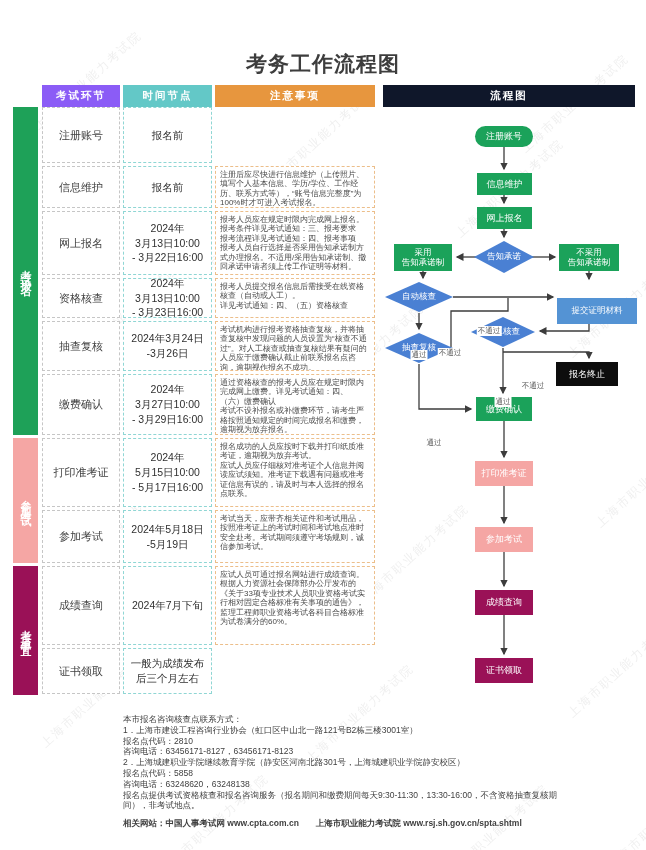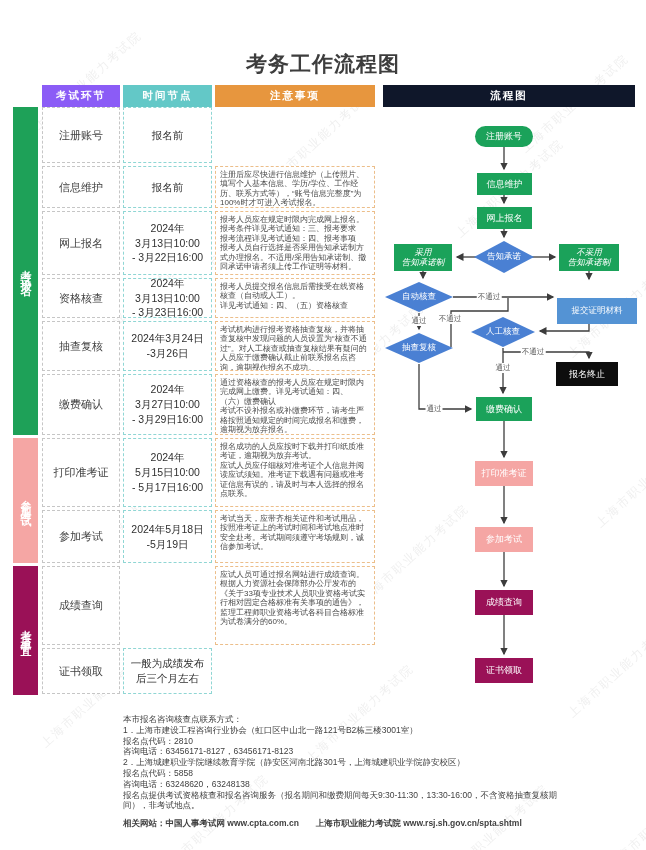--- a/index.html
+++ b/index.html
@@ -36,26 +36,26 @@
   
   .node{position:absolute;display:flex;align-items:center;justify-content:center;color:#fff;
         text-align:center;white-space:pre-line;font-size:9px;box-sizing:border-box;line-height:1.15;}
   .n-green{background:#1ba25a;}
   .n-pill{border-radius:11px;}
   .n-diamond{background:#4a80d3;clip-path:polygon(50% 0,100% 50%,50% 100%,0 50%);font-size:8.5px;}
   .n-bluerect{background:#5493d4;font-size:8.5px;}
   .n-black{background:#0d0d0d;}
   .n-pink{background:#f5a6a4;}
   .n-maroon{background:#9a1157;}
-  .small{font-size:8.5px;font-style:italic;}
+  .small{font-size:8.5px;}
   
   .arrows{position:absolute;left:0;top:0;pointer-events:none;}
   .ln{fill:none;stroke:#3c3c3c;stroke-width:1.3;}
   .elbl{position:absolute;font-size:7.5px;color:#555;background:#fff;padding:0 1px;
-        transform:translate(-50%,-50%);white-space:nowrap;}
+        transform:translate(-50%,-50%);white-space:nowrap;margin-top:34px;}
   
   .footer{position:absolute;left:123px;top:714px;width:435px;font-size:8.5px;line-height:10.8px;
           color:#3f3f3f;white-space:pre-line;}
   .related{position:absolute;left:123px;top:818px;width:500px;font-size:8.5px;color:#3f3f3f;font-weight:bold;}
 </style>
 </head>
 <body>
 
 <div class="page">
 
@@ -137,20 +137,21 @@
 - 5月17日16:00</div>
   <div class="cell c-notes" style="top:438px;height:69px">报名成功的人员应按时下载并打印纸质准考证，逾期视为放弃考试。
 应试人员应仔细核对准考证个人信息并阅读应试须知。准考证下载遇有问题或准考证信息有误的，请及时与本人选择的报名点联系。</div>
 
   <div class="cell c-stage" style="top:510px;height:53px">参加考试</div>
   <div class="cell c-time" style="top:510px;height:53px">2024年5月18日
 -5月19日</div>
   <div class="cell c-notes" style="top:510px;height:53px">考试当天，应带齐相关证件和考试用品，按照准考证上的考试时间和考试地点准时安全赴考。考试期间须遵守考场规则，诚信参加考试。</div>
 
   <div class="cell c-stage" style="top:566px;height:79px">成绩查询</div>
+  <div class="cell c-time" style="top:566px;height:79px">2024年7月下旬</div>
   <div class="cell c-notes" style="top:566px;height:79px">应试人员可通过报名网站进行成绩查询。根据人力资源社会保障部办公厅发布的《关于33项专业技术人员职业资格考试实行相对固定合格标准有关事项的通告》，监理工程师职业资格考试各科目合格标准为试卷满分的60%。</div>
 
   <div class="cell c-stage" style="top:648px;height:46px">证书领取</div>
   <div class="cell c-time" style="top:648px;height:46px">一般为成绩发布
 后三个月左右</div>
 
   <svg class="arrows" width="646" height="850">
     <defs>
       <marker id="ah" markerWidth="7" markerHeight="7" refX="5" refY="3" orient="auto">
         <path d="M0,0 L6,3 L0,6 Z" fill="#3c3c3c"></path>

